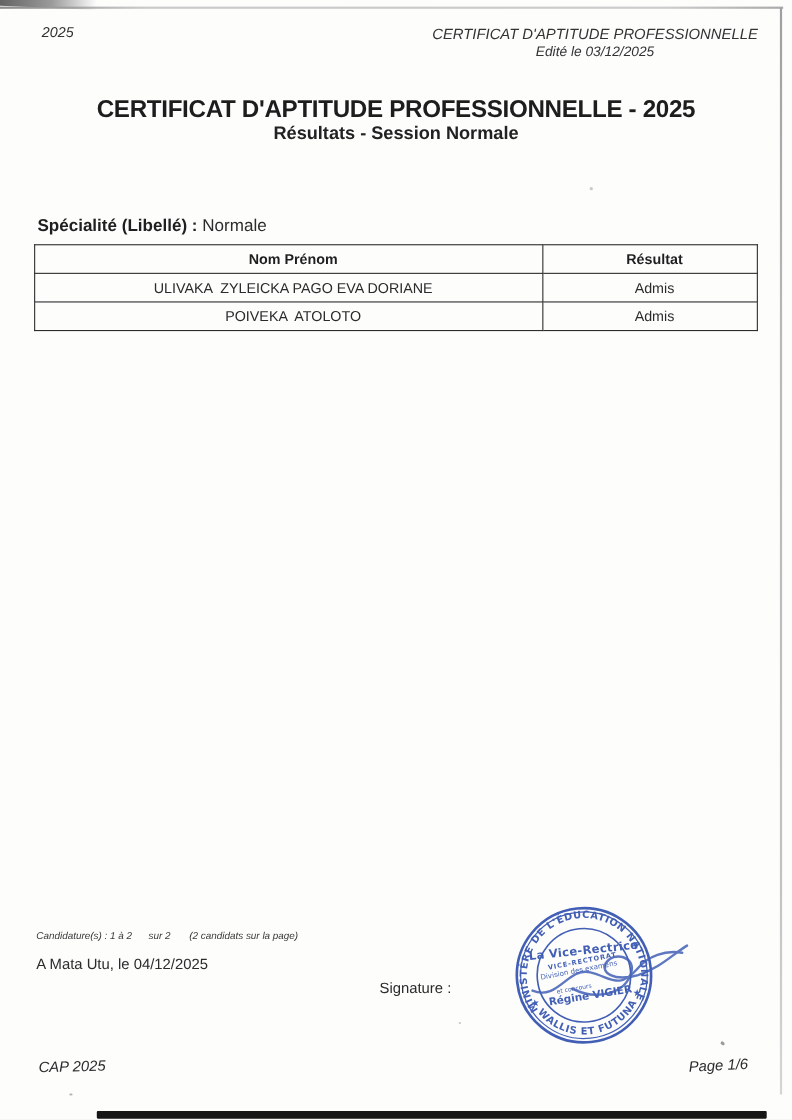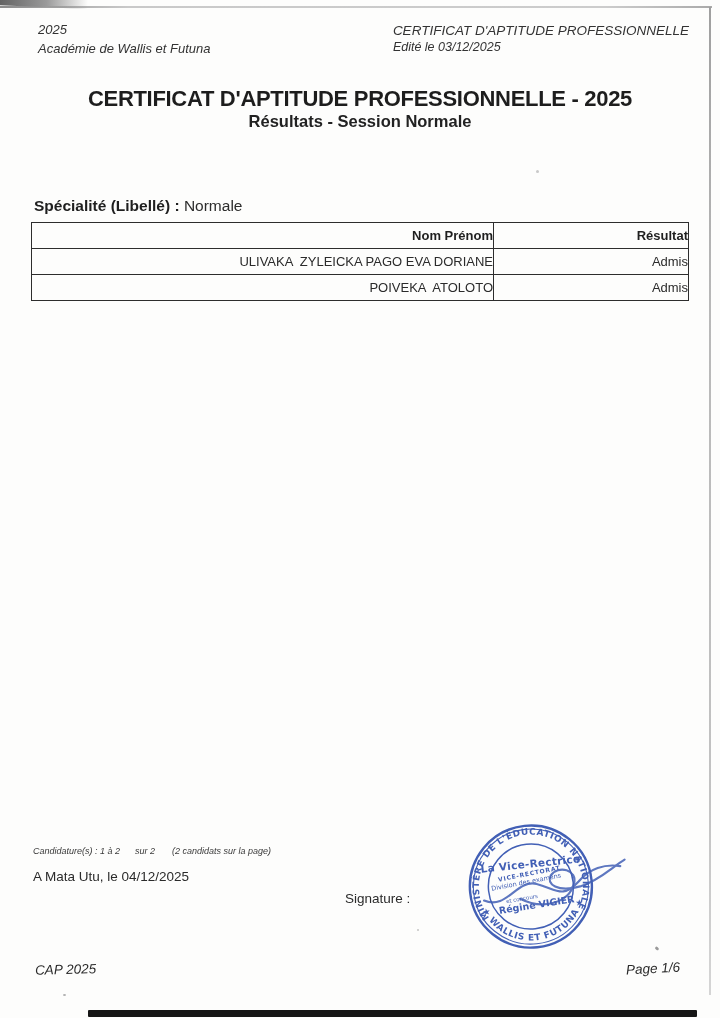--- a/index.html
+++ b/index.html
@@ -20,39 +20,39 @@
   .bottom-bar { position:absolute; left:88px; top:1010px; width:609px; height:7px;
     background:#161616; border-radius:1px; }
   .speck { position:absolute; border-radius:50%; }
   .speck1 { left:536px; top:170px; width:3px; height:3px; background:#c9c9c9; }
   .speck2 { left:63px; top:994px; width:3px; height:2px; background:#b0b0b0; }
   .speck3 { left:655px; top:947px; width:4px; height:3px; background:#9a9a9a; transform:rotate(35deg); border-radius:40% 60% 50% 50%; }
   .speck4 { left:417px; top:929px; width:2px; height:2px; background:#c4c4c4; }
 
   
   .hdr-left { position:absolute; left:38px; top:20px; font-style:italic; font-size:13px; color:#333; line-height:19px; }
-  .hdr-right { position:absolute; right:31px; top:22px; text-align:left; font-style:italic; color:#333; }
+  .hdr-right { position:absolute; right:31px; top:22px; text-align:center; font-style:italic; color:#333; }
   .hdr-right .l1 { font-size:13.5px; line-height:17px; }
   .hdr-right .l2 { font-size:12.5px; line-height:17px; }
 
   .title { position:absolute; left:0; top:86px; width:720px; text-align:center;
     font-size:22px; font-weight:bold; color:#1d1d1d; letter-spacing:-0.3px; }
   .subtitle { position:absolute; left:0; top:112px; width:720px; text-align:center;
     font-size:16.5px; font-weight:bold; color:#222; }
 
   
   .specialty { position:absolute; left:34px; top:197px; font-size:15.5px; color:#1f1f1f; }
   .specialty .lbl { font-weight:bold; }
   .specialty .val { font-weight:normal; color:#2c2c2c; }
 
   table.results { position:absolute; left:31px; top:222px; width:657px;
     border-collapse:collapse; table-layout:fixed; }
   table.results th, table.results td {
     border:1.6px solid #2d2d2d; height:26px; padding:0 0 0 8px;
-    font-size:13px; text-align:right; vertical-align:middle; white-space:pre; color:#2b2b2b; }
+    font-size:13px; text-align:center; vertical-align:middle; white-space:pre; color:#2b2b2b; }
   table.results th { font-weight:bold; color:#1f1f1f; }
   .col-name { width:462px; }
   .col-res  { width:195px; }
 
   
   .cand-line { position:absolute; left:33px; top:846px; height:12px; width:320px;
     font-size:9px; font-style:italic; color:#3a3a3a;text-align:right; }
   .cand-line span { position:absolute; top:0; white-space:nowrap; }
   .cand-p1 { left:0; }
   .cand-p2 { left:102px; }
@@ -77,21 +77,20 @@
   <div class="edge-top"></div>
   <div class="corner-streak"></div>
   <div class="edge-right"></div>
   <div class="speck speck1"></div>
   <div class="speck speck2"></div>
   <div class="speck speck3"></div>
   <div class="speck speck4"></div>
 
   <div class="hdr-left">
     <div>2025</div>
-    <div>Académie de Wallis et Futuna</div>
   </div>
   <div class="hdr-right">
     <div class="l1">CERTIFICAT D'APTITUDE PROFESSIONNELLE</div>
     <div class="l2">Edité le 03/12/2025</div>
   </div>
 
   <div class="title">CERTIFICAT D'APTITUDE PROFESSIONNELLE - 2025</div>
   <div class="subtitle">Résultats - Session Normale</div>
 
   <div class="specialty">

